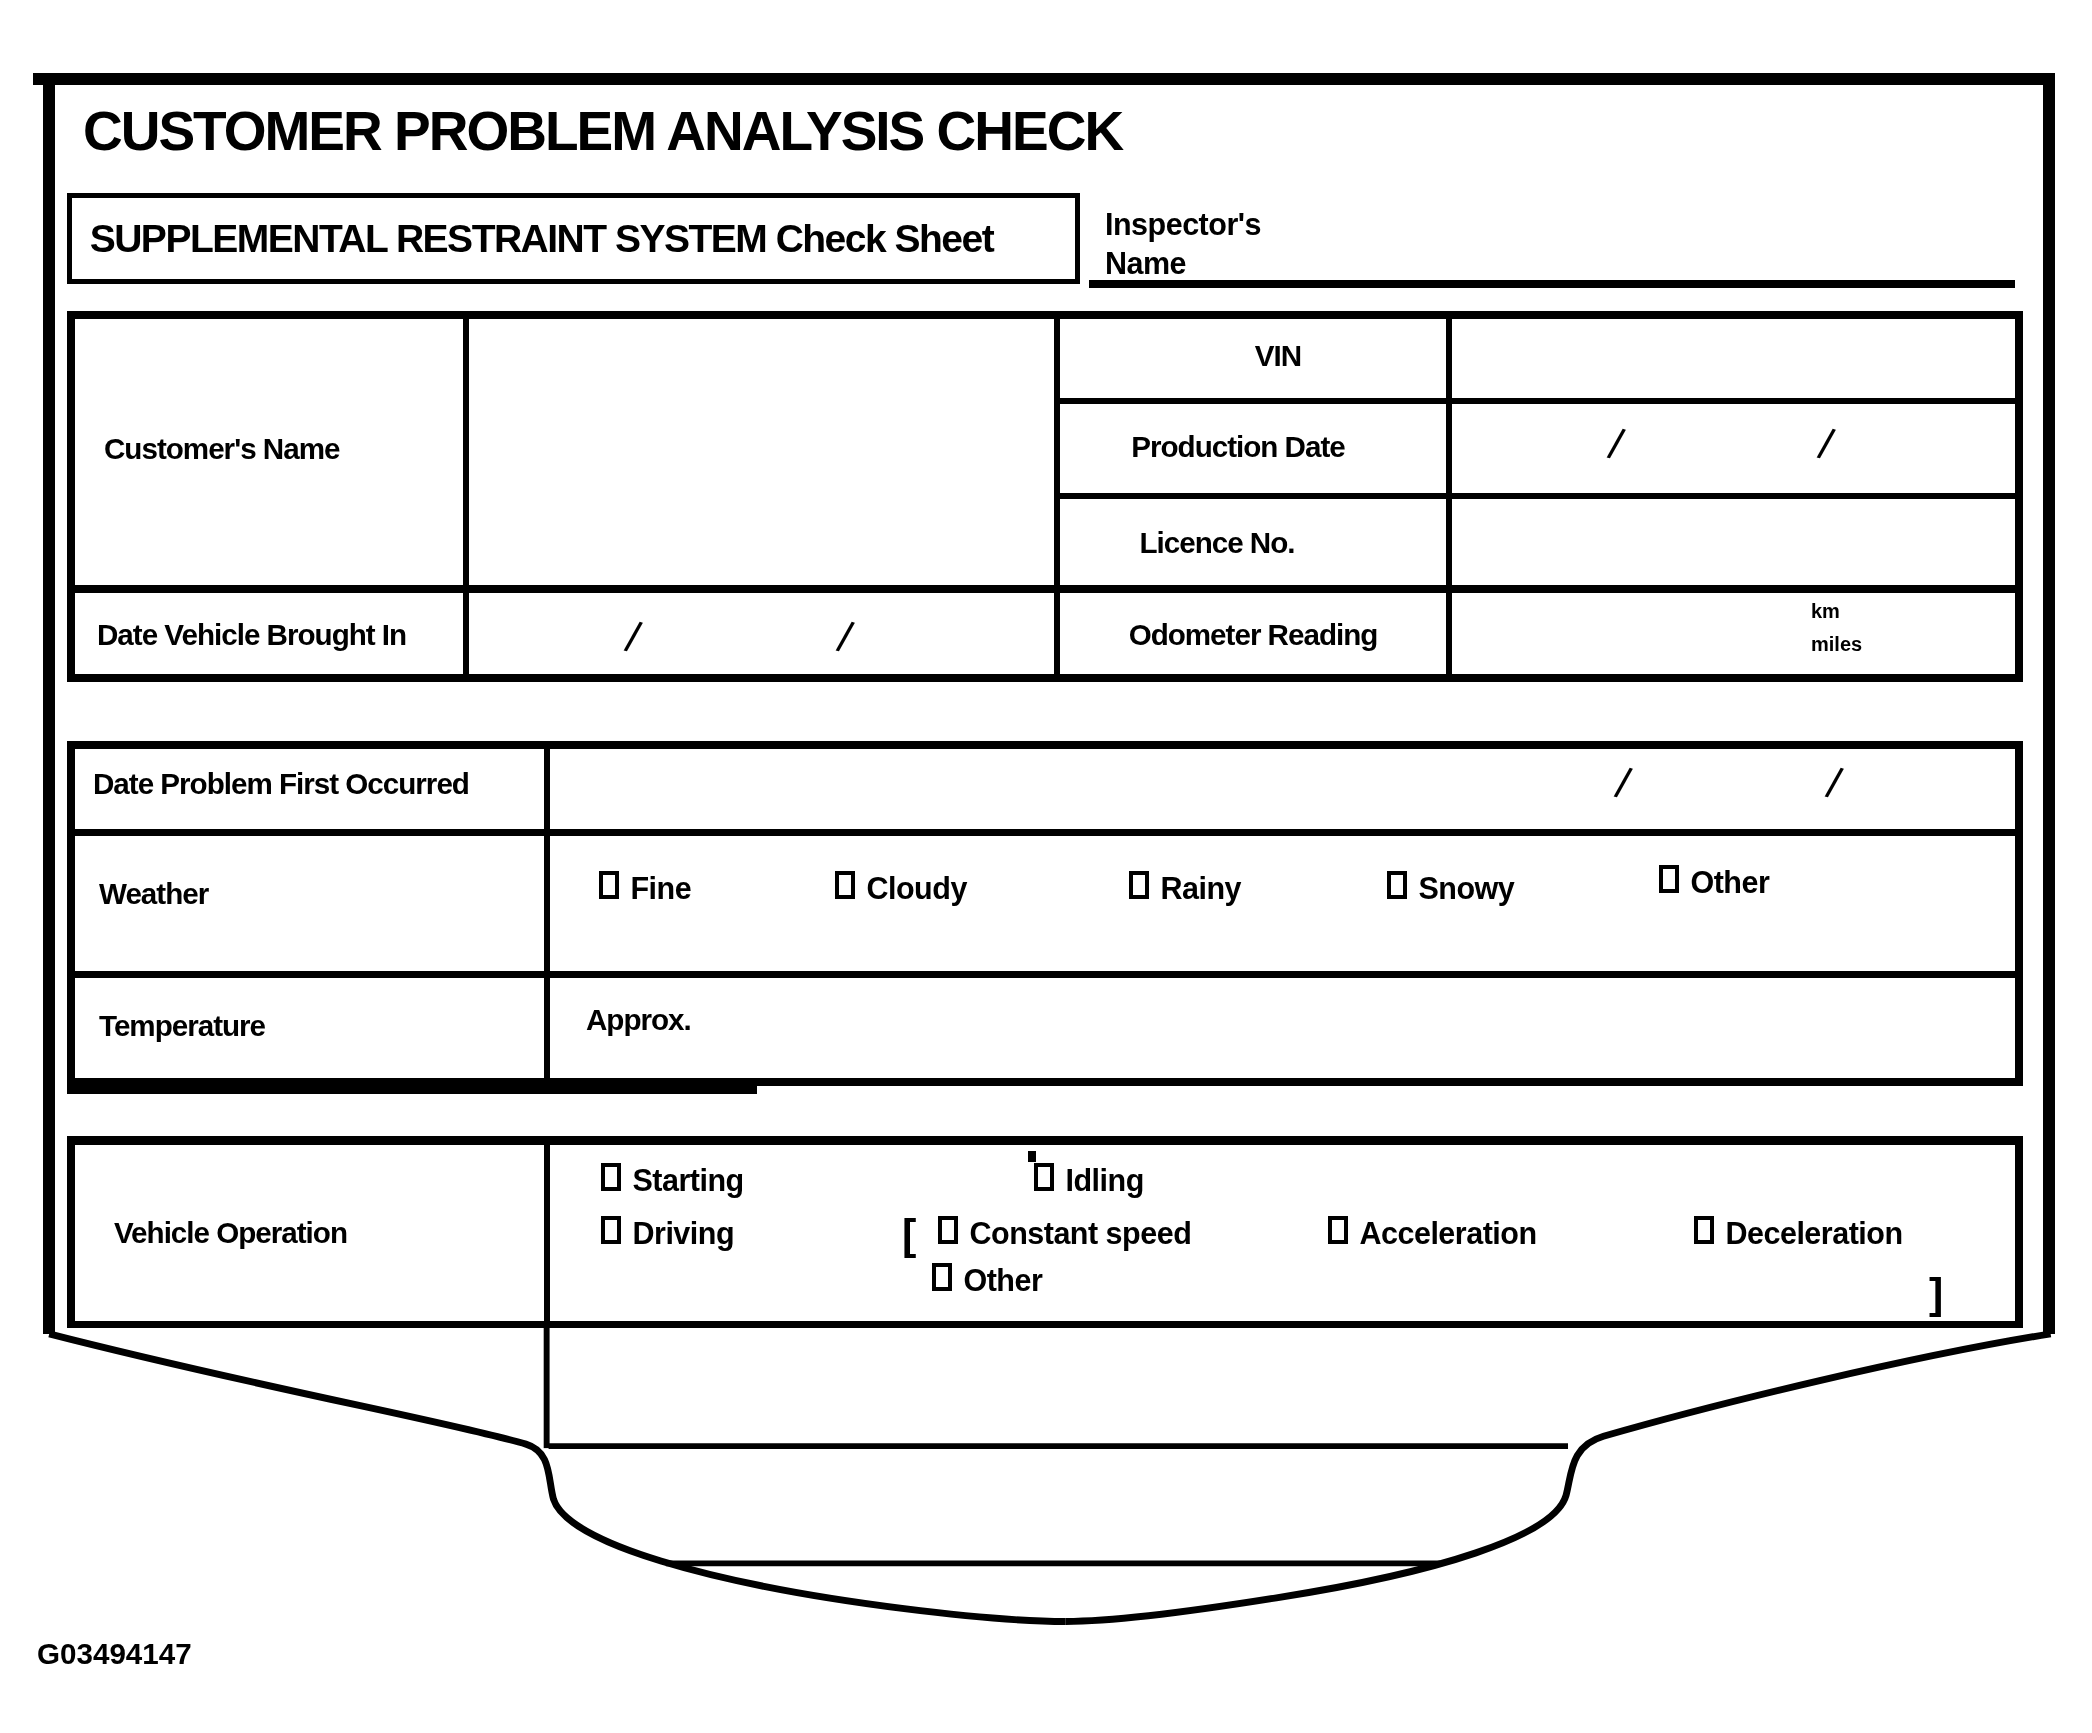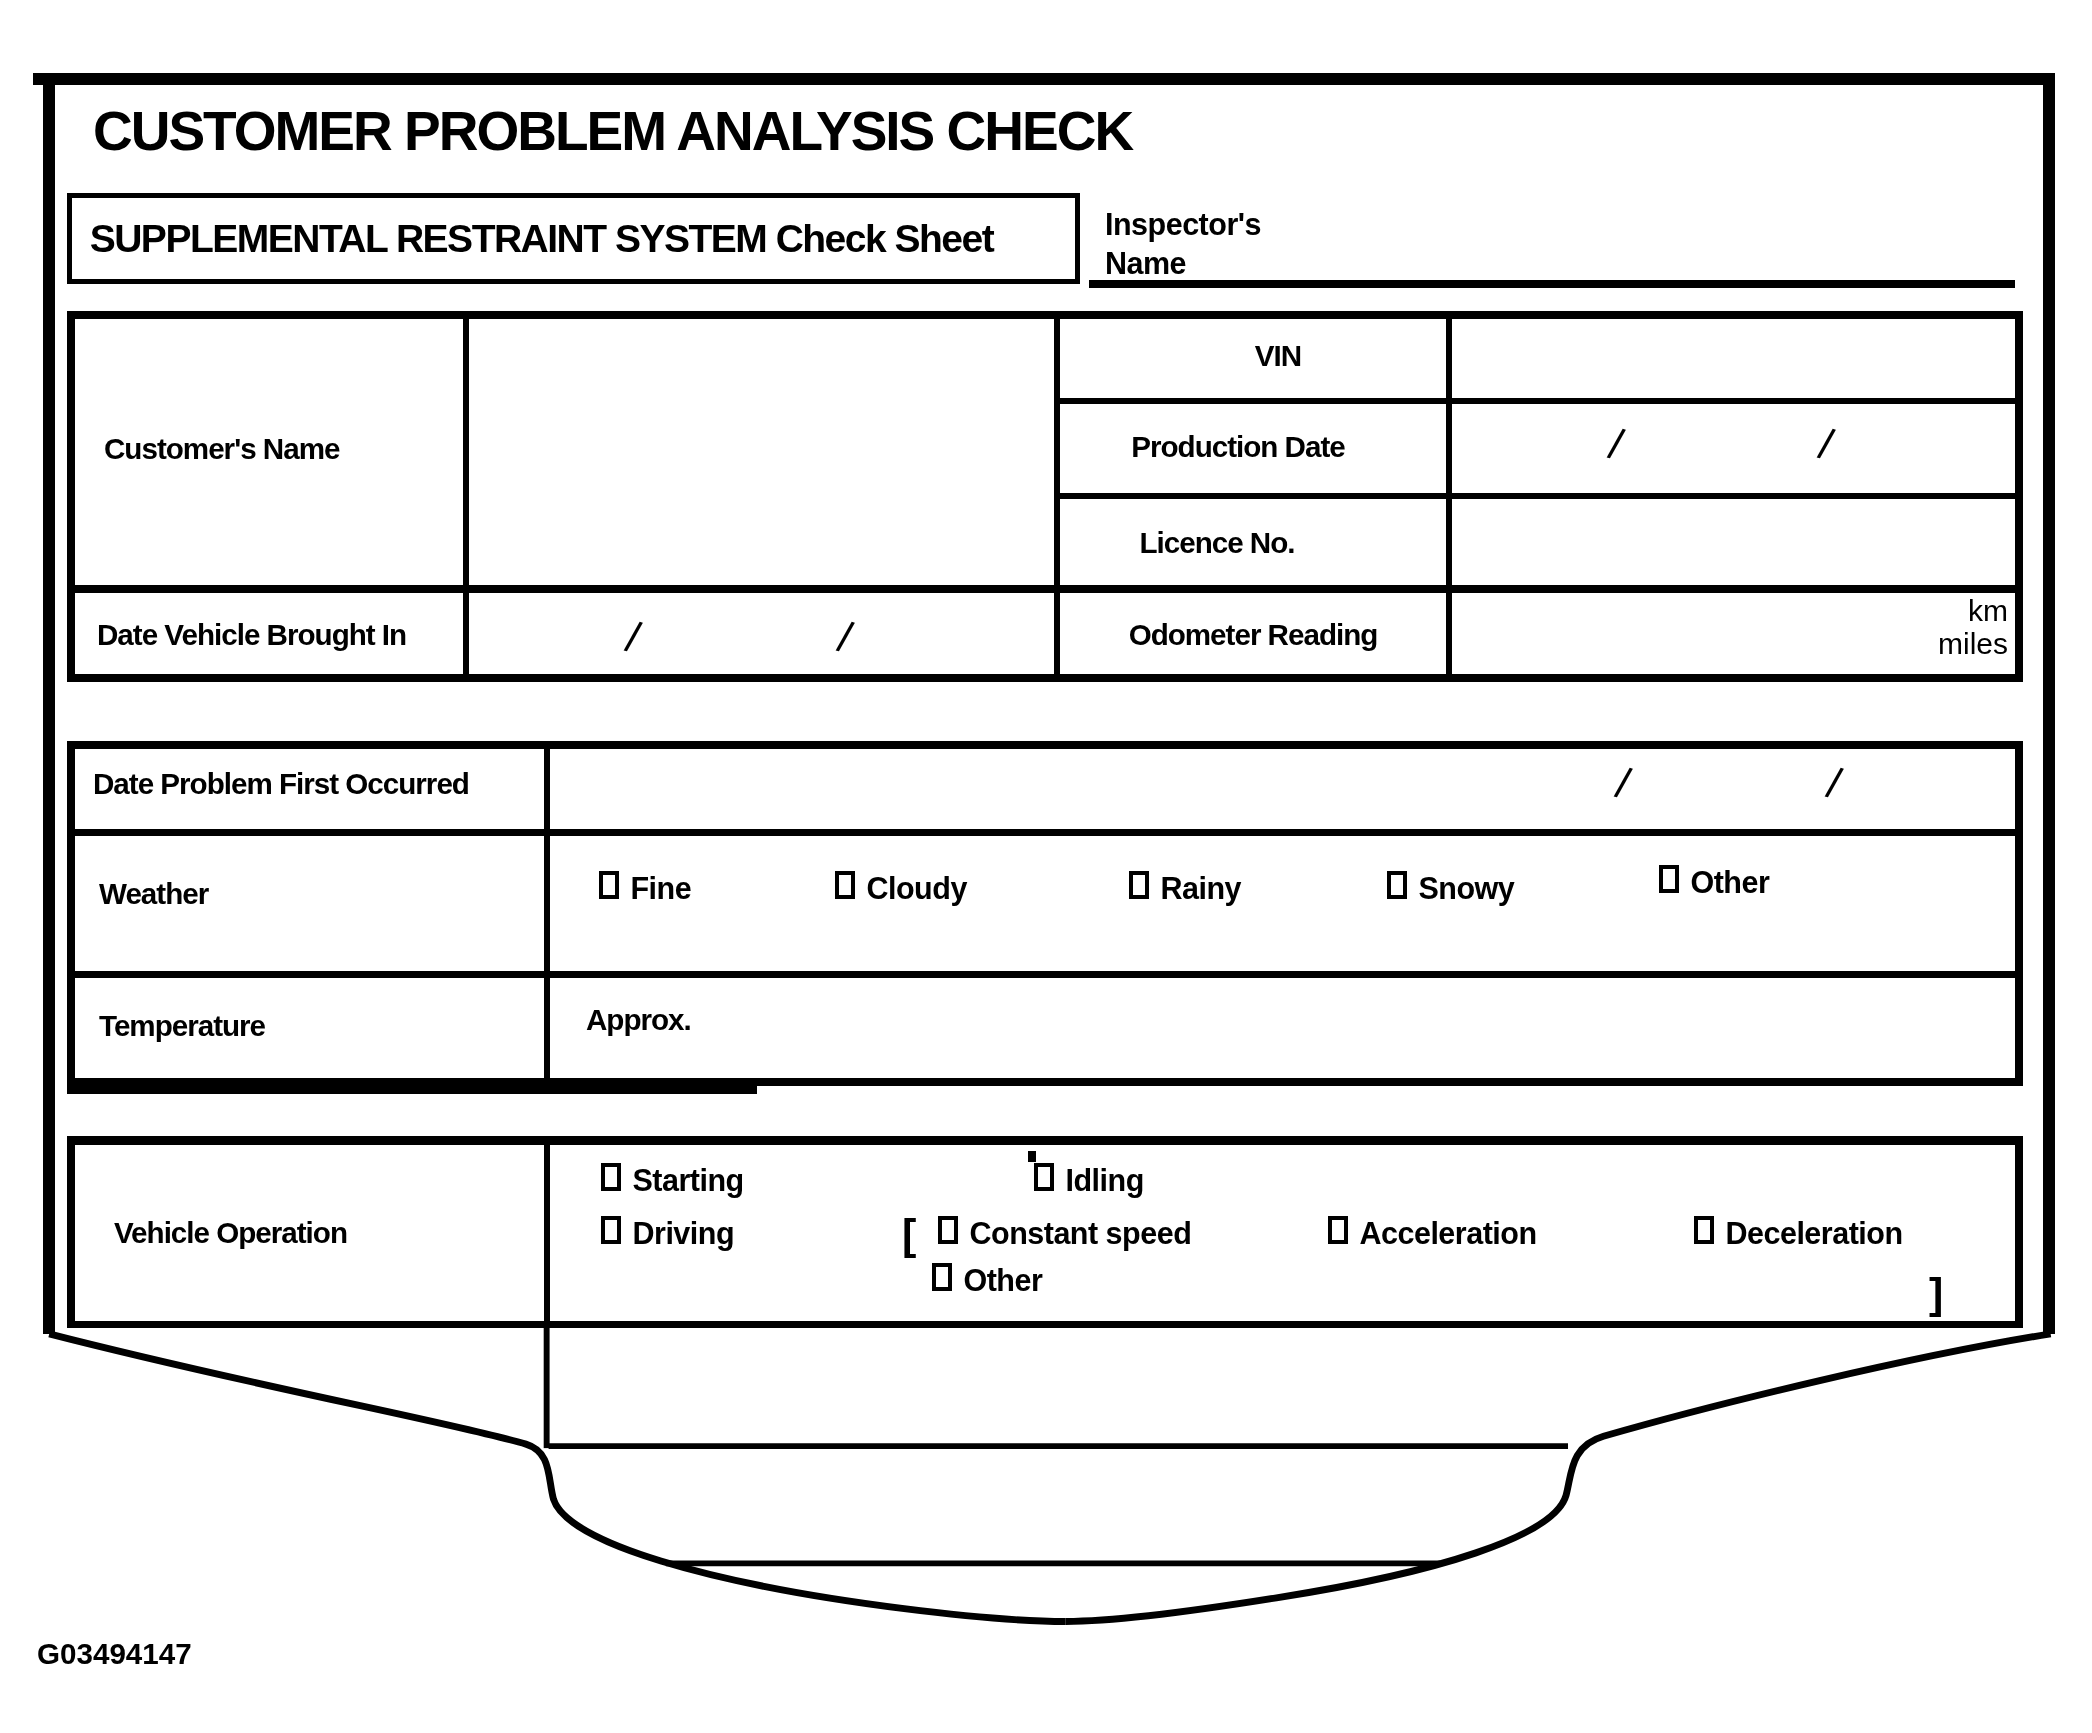--- a/index.html
+++ b/index.html
@@ -3,34 +3,34 @@
 <meta charset="utf-8">
 <style>
   html,body{margin:0;padding:0;}
   body{
     width:2092px;height:1734px;position:relative;background:#ffffff;
     font-family:"Liberation Sans","DejaVu Sans",sans-serif;color:#000;
     overflow:hidden;
   }
   .ln{position:absolute;background:#000;}
   .txt{position:absolute;font-weight:700;white-space:nowrap;letter-spacing:-0.5px;}
-  .title{font-size:55px;letter-spacing:-2px;margin-left:10px;}
+  .title{font-size:55px;letter-spacing:-2px;}
   .subtitle-box{
     position:absolute;left:67px;top:193px;width:1013px;height:91px;
     border:5.9px solid #000;box-sizing:border-box;display:flex;align-items:center;
   }
   .subtitle-box .txt2{font-weight:700;font-size:39px;letter-spacing:-1.5px;padding-left:17.7px;white-space:nowrap;}
   .inspector{font-size:30.5px;line-height:39px;}
   .cell-label{font-size:29.6px;letter-spacing:-1px;}
   .centered-label{position:absolute;font-weight:700;font-size:29.6px;letter-spacing:-1px;text-align:center;white-space:nowrap;}
   .opt{position:absolute;display:flex;gap:11.8px;font-weight:700;font-size:30.5px;letter-spacing:-0.5px;white-space:nowrap;}
   .cb{width:19.7px;height:27.6px;border:4.9px solid #000;box-sizing:border-box;background:#fff;flex:0 0 auto;}
   .slash{position:absolute;font-size:43px;font-weight:400;transform:rotate(14deg);transform-origin:center;}
   .bracket{position:absolute;font-size:43px;font-weight:700;}
-  .unit{position:absolute;font-weight:400;font-size:30px;line-height:32.5px;width:197px;text-align:right;}
+  .unit{position:absolute;font-weight:700;font-size:20px;line-height:32.5px;width:197px;text-align:left;}
   .field{position:absolute;background:transparent;}
   .figid{position:absolute;font-weight:700;font-size:29.6px;letter-spacing:0;text-align:right;}
   svg{position:absolute;left:0;top:0;}
 </style>
 </head>
 <body>
 
 <div class="ln" style="left:33px;top:73px;width:2021px;height:11.8px"></div>
 <div class="ln" style="left:43px;top:73px;width:11.8px;height:1261px"></div>
 <div class="ln" style="left:2043px;top:73px;width:11.8px;height:1261px"></div>

